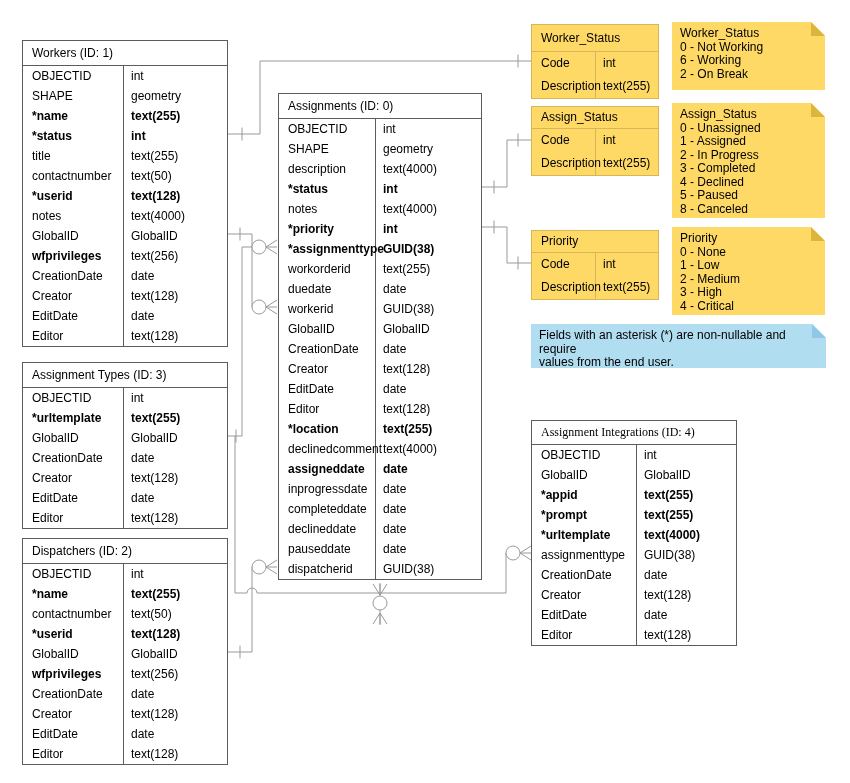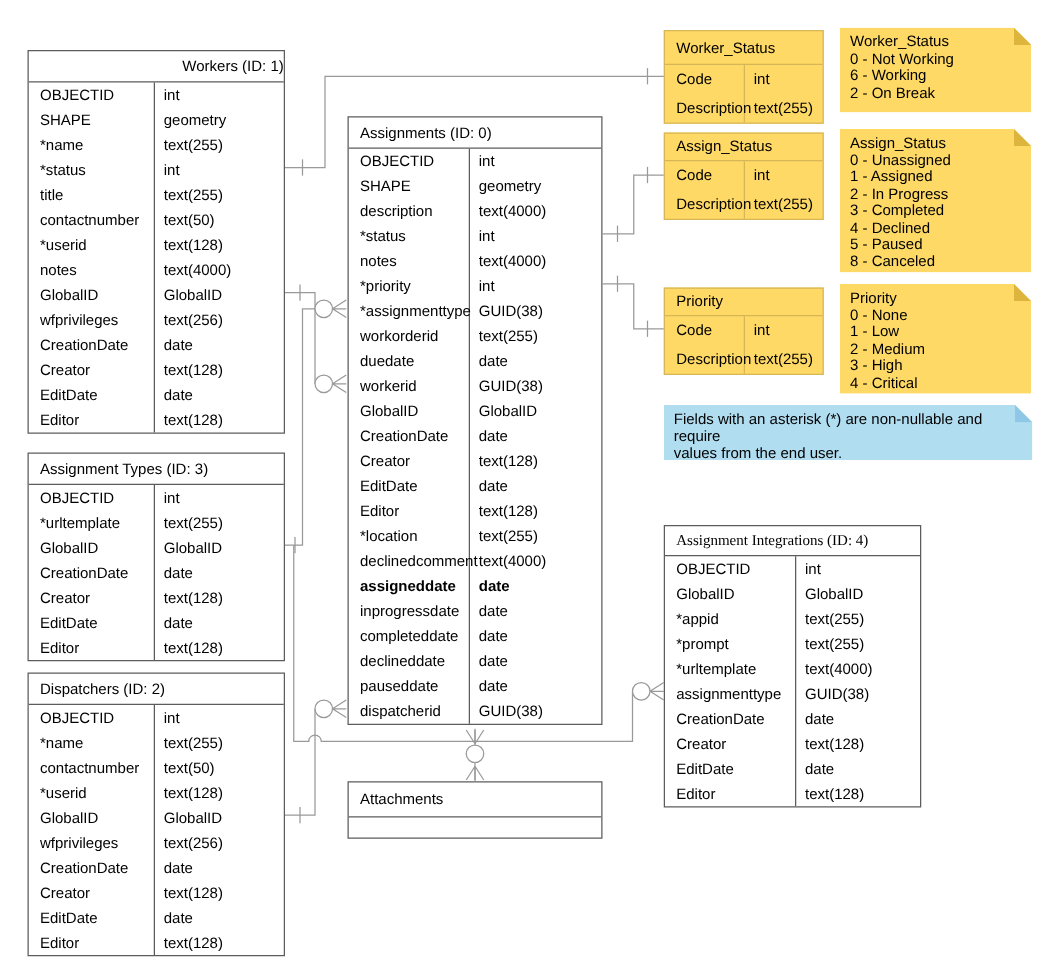--- a/index.html
+++ b/index.html
@@ -10,21 +10,21 @@
   #wires{position:absolute;left:0;top:0;z-index:3;pointer-events:none;}
   .entity{position:absolute;z-index:2;background:#fff;border:1px solid var(--table-border);box-sizing:border-box;}
   .entity.domain{background:var(--yellow-fill);border-color:var(--yellow-border);}
   .entity-title{padding-left:9px;border-bottom:1px solid var(--table-border);white-space:nowrap;overflow:hidden;}
   .entity.domain .entity-title{border-bottom-color:var(--yellow-border);}
   .entity-body{position:relative;}
   .col-divider{position:absolute;top:0;bottom:0;width:1px;background:var(--table-border);}
   .entity.domain .col-divider{background:var(--yellow-border);}
   .field-row{position:relative;padding-left:9px;white-space:nowrap;}
   .ftype{position:absolute;top:0;}
-  .b{font-weight:normal;}
+  .b{font-weight:bold;}
   .note{position:absolute;z-index:2;line-height:13.5px;box-sizing:border-box;padding:5px 8px;}
   .note.yellow{background:var(--yellow-fill);}
   .note.blue{background:var(--blue-fill);}
   .note{clip-path:polygon(0 0,calc(100% - 14px) 0,100% 14px,100% 100%,0 100%);}
   .fold{position:absolute;top:0;right:0;width:14px;height:14px;
         clip-path:polygon(0 0,100% 100%,0 100%);}
 </style>
 </head>
 <body>
 
@@ -53,21 +53,21 @@
       <path d="M228,652 H252 V567" fill="none" stroke="#999999" stroke-width="1"></path>
       <line x1="240" y1="645.5" x2="240" y2="658.5" stroke="#999999" stroke-width="1"></line>
       <circle cx="259" cy="567" r="7" fill="#fff" stroke="#999999" stroke-width="1"></circle>
       <path d="M266,567 L277,560 M266,567 L277,567 M266,567 L277,574" fill="none" stroke="#999999" stroke-width="1"></path>
       <path d="M380,583 V625" fill="none" stroke="#999999" stroke-width="1"></path>
       <path d="M380,595 L373,584 M380,595 L380,584 M380,595 L387,584" fill="none" stroke="#999999" stroke-width="1"></path>
       <circle cx="380" cy="603" r="7" fill="#fff" stroke="#999999" stroke-width="1"></circle>
       <path d="M380,613 L373,624 M380,613 L380,624 M380,613 L387,624" fill="none" stroke="#999999" stroke-width="1"></path>
     </svg>
 <div class="entity plain" style="left: 22px; top: 40px; width: 206px;">
-      <div class="entity-title" style="height: 24px; line-height: 24px; text-align: right;">Workers (ID: 1)</div>
+      <div class="entity-title" style="height: 24px; line-height: 24px;">Workers (ID: 1)</div>
       <div class="entity-body">
         <div class="col-divider" style="left: 100px;"></div>
         <div class="field-row" style="height: 20px; line-height: 20px;"><span class="fname">OBJECTID</span><span class="ftype" style="left: 108px;">int</span></div>
         <div class="field-row" style="height: 20px; line-height: 20px;"><span class="fname">SHAPE</span><span class="ftype" style="left: 108px;">geometry</span></div>
         <div class="field-row" style="height: 20px; line-height: 20px;"><span class="fname b">*name</span><span class="ftype b" style="left: 108px;">text(255)</span></div>
         <div class="field-row" style="height: 20px; line-height: 20px;"><span class="fname b">*status</span><span class="ftype b" style="left: 108px;">int</span></div>
         <div class="field-row" style="height: 20px; line-height: 20px;"><span class="fname">title</span><span class="ftype" style="left: 108px;">text(255)</span></div>
         <div class="field-row" style="height: 20px; line-height: 20px;"><span class="fname">contactnumber</span><span class="ftype" style="left: 108px;">text(50)</span></div>
         <div class="field-row" style="height: 20px; line-height: 20px;"><span class="fname b">*userid</span><span class="ftype b" style="left: 108px;">text(128)</span></div>
         <div class="field-row" style="height: 20px; line-height: 20px;"><span class="fname">notes</span><span class="ftype" style="left: 108px;">text(4000)</span></div>
@@ -130,26 +130,20 @@
         <div class="field-row" style="height: 20px; line-height: 20px;"><span class="fname b">*location</span><span class="ftype b" style="left: 104px;">text(255)</span></div>
         <div class="field-row" style="height: 20px; line-height: 20px;"><span class="fname">declinedcomment</span><span class="ftype" style="left: 104px;">text(4000)</span></div>
         <div class="field-row" style="height: 20px; line-height: 20px; font-weight: bold;"><span class="fname">assigneddate</span><span class="ftype" style="left: 104px;">date</span></div>
         <div class="field-row" style="height: 20px; line-height: 20px;"><span class="fname">inprogressdate</span><span class="ftype" style="left: 104px;">date</span></div>
         <div class="field-row" style="height: 20px; line-height: 20px;"><span class="fname">completeddate</span><span class="ftype" style="left: 104px;">date</span></div>
         <div class="field-row" style="height: 20px; line-height: 20px;"><span class="fname">declineddate</span><span class="ftype" style="left: 104px;">date</span></div>
         <div class="field-row" style="height: 20px; line-height: 20px;"><span class="fname">pauseddate</span><span class="ftype" style="left: 104px;">date</span></div>
         <div class="field-row" style="height: 20px; line-height: 20px;"><span class="fname">dispatcherid</span><span class="ftype" style="left: 104px;">GUID(38)</span></div>
       </div>
     </div>
-    <div class="entity plain" style="left: 278px; top: 625px; width: 204px;">
-      <div class="entity-title" style="height: 27px; line-height: 27px;">Attachments</div>
-      <div class="entity-body">
-        <div class="field-row" style="height: 16px;"></div>
-      </div>
-    </div>
     <div class="entity domain" style="left: 531px; top: 24px; width: 128px;">
       <div class="entity-title" style="height: 26px; line-height: 26px;">Worker_Status</div>
       <div class="entity-body">
         <div class="col-divider" style="left: 63px;"></div>
         <div class="field-row" style="height: 23px; line-height: 23px;"><span class="fname">Code</span><span class="ftype" style="left: 71px;">int</span></div>
         <div class="field-row" style="height: 23px; line-height: 23px;"><span class="fname">Description</span><span class="ftype" style="left: 71px;">text(255)</span></div>
       </div>
     </div>
     <div class="entity domain" style="left: 531px; top: 106px; width: 128px;">
       <div class="entity-title" style="height: 21px; line-height: 21px;">Assign_Status</div>

